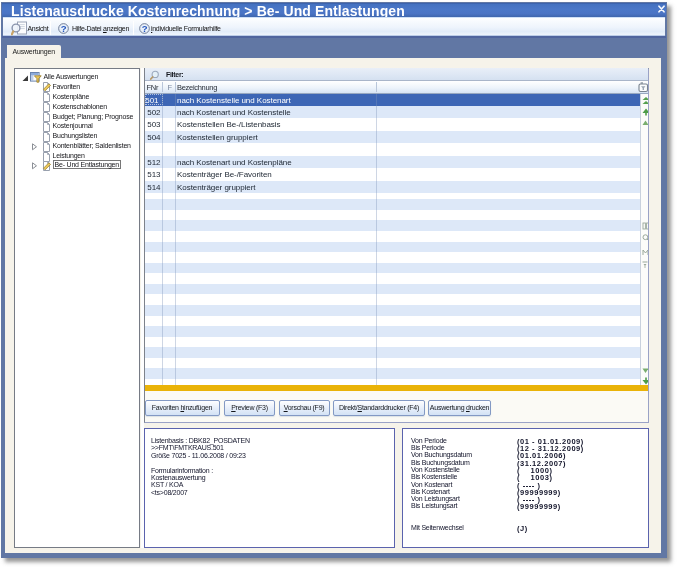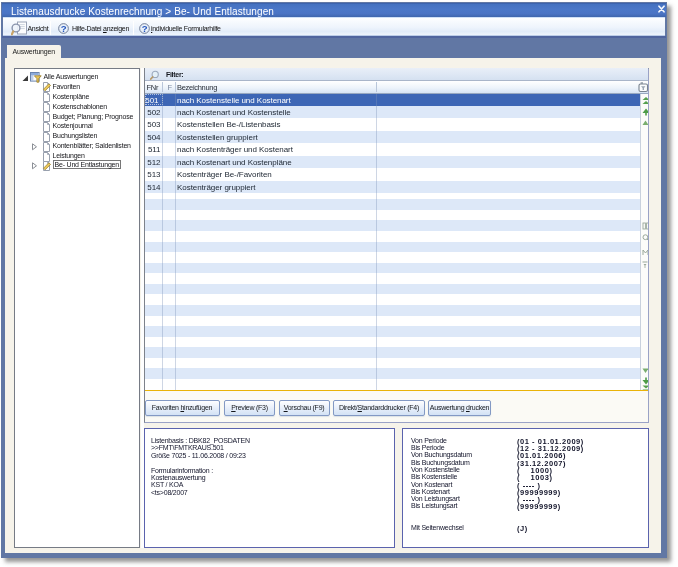--- a/index.html
+++ b/index.html
@@ -1,31 +1,31 @@
 <!DOCTYPE html>
 <html><head><meta charset="utf-8"><style>
 *{margin:0;padding:0;box-sizing:border-box;}
 html,body{width:678px;height:567px;background:#fff;overflow:hidden;}
 body{font-family:"Liberation Sans",sans-serif;position:relative;}
 .abs{position:absolute;}
 .win{left:1px;top:2px;width:666px;height:556px;background:#6177a4;box-shadow:4px 4px 4px rgba(95,95,95,.66);}
-.title{left:2px;top:3px;width:664px;height:13.5px;background:linear-gradient(#4471c0,#4b77c8 40%,#4a74c4 75%,#3f66ad);border-top:1px solid #3c63ae;color:#fff;font-weight:normal;font-size:10px;letter-spacing:-0.25px;line-height:13px;}
+.title{left:2px;top:3px;width:664px;height:13.5px;background:linear-gradient(#4471c0,#4b77c8 40%,#4a74c4 75%,#3f66ad);border-top:1px solid #3c63ae;color:#fff;font-weight:bold;font-size:14px;letter-spacing:-0.25px;line-height:13px;}
 .title span{position:absolute;left:9px;top:0.5px;letter-spacing:0.1px;}
 .toolbar{left:3px;top:16.5px;width:662px;height:19.5px;border-top:1px solid #cfe0f6;background:linear-gradient(#fdfeff,#eef4fc 55%,#e2ecf9 80%,#eff5fc);border-bottom:1px solid #bccde8;}
 .tbtxt{position:absolute;top:7.5px;font-size:7px;letter-spacing:-0.3px;color:#111;}
 .tbsep{position:absolute;top:3px;height:14px;width:1px;background:#9aa9c6;border-right:1px solid #fff;}
 .content{left:5px;top:58px;width:656px;height:495px;background:#f6f3ea;}
 .tab{left:6.5px;top:44.5px;width:54px;height:14px;background:#f6f3ea;border-radius:0 2px 0 0;font-size:7px;letter-spacing:-0.2px;color:#1c1c1c;}
 .tab span{position:absolute;left:6px;top:3px;}
 .tree{left:14px;top:68px;width:125.5px;height:480px;background:#fff;border:1px solid #767b85;}
 .ti{position:absolute;font-size:7px;letter-spacing:-0.2px;color:#16161a;white-space:nowrap;}
 .panel{left:143.5px;top:67.5px;width:505px;height:355px;background:#fbfaf5;border:1px solid #7d828b;border-bottom-color:#9aa2c6;border-right-color:#9aa2c6;}
 .fbar{position:absolute;left:0;top:-1px;width:100%;height:13.5px;background:linear-gradient(#e9eff8,#d5e1f1);border-bottom:1px solid #a9b5c9;}
 .ghead{position:absolute;left:0;top:12.5px;width:100%;height:12.5px;background:linear-gradient(#ffffff,#eef4fb 55%,#d7e4f4);border-bottom:1px solid #98a8c0;font-size:7.5px;letter-spacing:-0.3px;color:#2a2f38;}
-.grid{position:absolute;left:0;top:25px;width:100%;height:297px;background:#fff;border-bottom:1px solid #eab308;overflow:hidden;}
+.grid{position:absolute;left:0;top:25px;width:100%;height:297px;background:#fff;border-bottom:6px solid #eab308;overflow:hidden;}
 .row{position:absolute;left:0;width:495px;height:12.56px;font-size:8px;letter-spacing:-0.05px;color:#1b2430;}
 .rnum{position:absolute;left:0;width:16px;text-align:right;top:2px;}
 .rtxt{position:absolute;left:32.5px;top:2px;white-space:nowrap;}
 .sel{background:#3d66b5;color:#fff;}
 .sel .rnum{width:14px;}
 .stripe{background:#dde8f8;}
 .vline{position:absolute;top:0;width:1px;height:296.5px;background:rgba(125,148,185,.38);}
 .strip{position:absolute;left:495px;top:0;width:9px;height:296.5px;background:#fcfcfa;border-left:1px solid #c9d1dd;}
 .btn{position:absolute;height:16px;border:1px solid #8399c4;border-radius:2px;background:linear-gradient(#fefeff,#e8effa 50%,#d3e2f5);font-size:7px;letter-spacing:-0.25px;color:#15181d;text-align:center;line-height:14.5px;white-space:nowrap;box-shadow:0 1px 1px rgba(150,168,195,.3);}
 .ipanel{background:#fff;border:1px solid #5b63ad;font-size:7px;letter-spacing:-0.22px;color:#12142a;}
@@ -167,24 +167,20 @@
         <span class="rnum">502</span>
         <span class="rtxt">nach Kostenart und Kostenstelle</span>
       </div>
 <div class="row " style="top:24.94px;height:20px">
         <span class="rnum">503</span>
         <span class="rtxt">Kostenstellen Be-/Listenbasis</span>
       </div>
 <div class="row stripe" style="top:37.41px;height:12.47px">
         <span class="rnum">504</span>
         <span class="rtxt">Kostenstellen gruppiert</span>
-      </div>
-<div class="row " style="top:49.88px;height:12.47px">
-        <span class="rnum">511</span>
-        <span class="rtxt">nach Kostenträger und Kostenart</span>
       </div>
 <div class="row stripe" style="top:62.35px;height:12.47px">
         <span class="rnum">512</span>
         <span class="rtxt">nach Kostenart und Kostenpläne</span>
       </div>
 <div class="row " style="top:74.82px;height:12.47px">
         <span class="rnum">513</span>
         <span class="rtxt">Kostenträger Be-/Favoriten</span>
       </div>
 <div class="row stripe" style="top:87.29px;height:12.47px">

